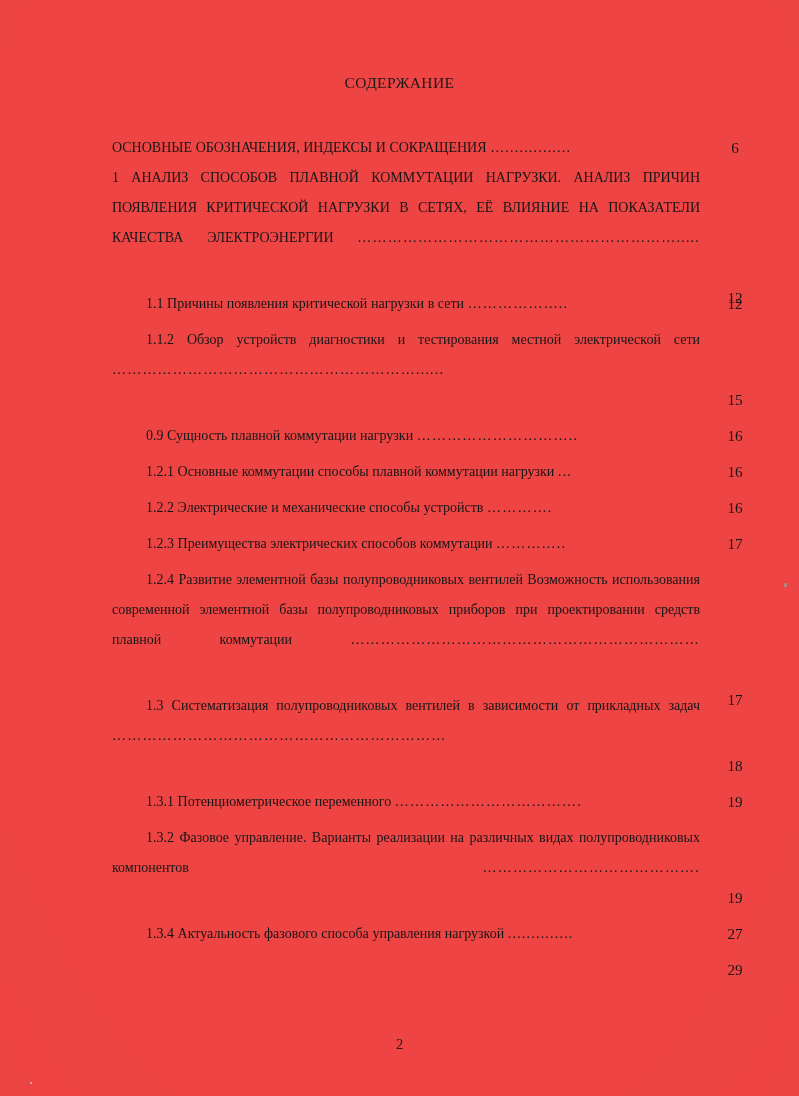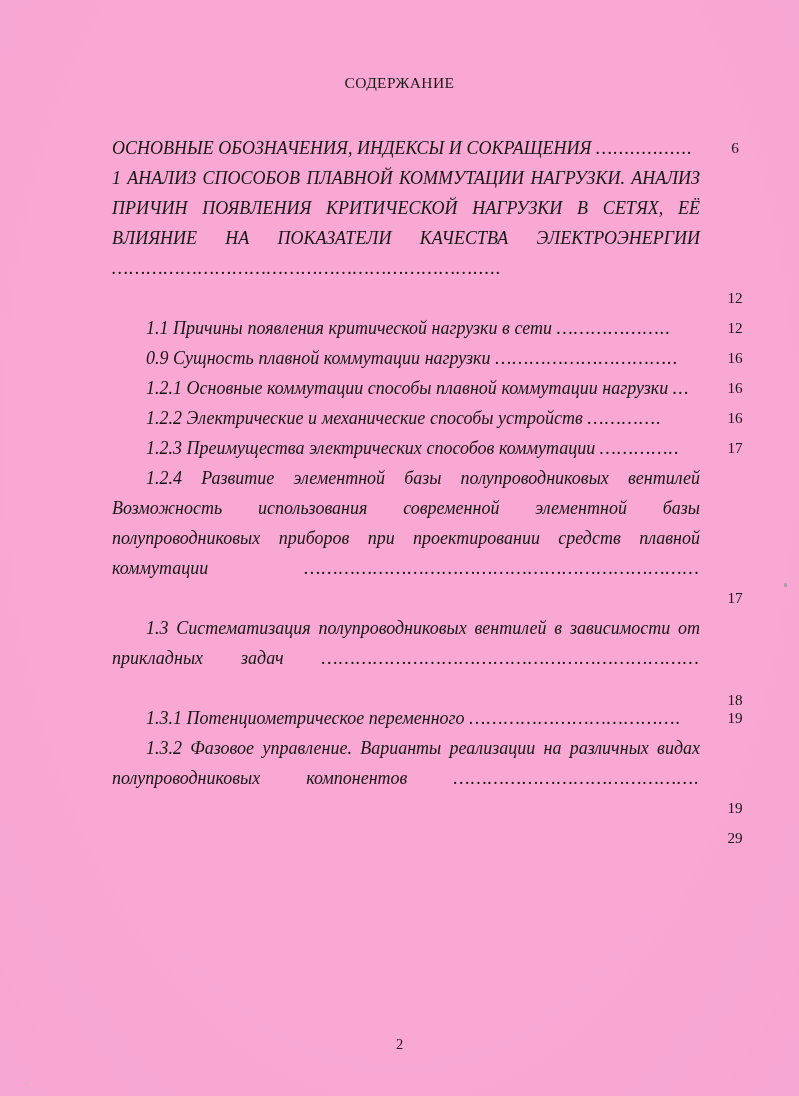--- a/index.html
+++ b/index.html
@@ -11,21 +11,21 @@
     height: 1096px;
     background: #ffffff;
     font-family: "Liberation Serif", "DejaVu Serif", serif;
     color: #111111;
     position: relative;
     overflow: hidden;
   }
   .page {
     position: absolute;
     inset: 0;
-    background: #f9a8d4;
+    background: #ef4444;
   }
 
   
   .scan-tint {
     position: absolute;
     inset: 0;
     background:
       radial-gradient(ellipse at 50% 40%, rgba(255,255,255,0) 60%, rgba(0,0,0,0.012) 100%);
     pointer-events: none;
   }
@@ -50,34 +50,34 @@
   }
 
   .toc-row {
     position: relative;
     width: 645px;
     min-height: 30px;
   }
 
   .entry {
     width: 588px;
-    font-size: 18px;
+    font-size: 14px;
     line-height: 30px;
     color: #161616;
     text-align: justify;
     text-justify: inter-word;
     hyphens: none;
     word-spacing: 0.1px;
-    font-style: italic;
   }
   .entry.lvl1 {
     text-indent: 0px;
   }
   .entry.lvl2 {
     text-indent: 34px;
+    margin-top: 6px;
   }
 
   
   .entry .filler {
     display: inline-block;
     width: 100%;
     height: 0;
   }
 
   .leader {
@@ -141,20 +141,24 @@
       </div>
       <div class="toc-row">
         <div class="entry lvl1"><span>1 АНАЛИЗ СПОСОБОВ ПЛАВНОЙ КОММУТАЦИИ НАГРУЗКИ. АНАЛИЗ ПРИЧИН ПОЯВЛЕНИЯ КРИТИЧЕСКОЙ НАГРУЗКИ В СЕТЯХ, ЕЁ ВЛИЯНИЕ НА ПОКАЗАТЕЛИ КАЧЕСТВА ЭЛЕКТРОЭНЕРГИИ</span> <span class="leader">……………………………………………………….....</span><span class="filler"></span></div>
         <div class="pageno" style="top: 120px;">12</div>
       </div>
       <div class="toc-row">
         <div class="entry lvl2"><span>1.1 Причины появления критической нагрузки в сети</span> <span class="leader">………………..</span></div>
         <div class="pageno" style="top: 0px;">12</div>
       </div>
       <div class="toc-row">
+        <div class="entry lvl2"><span>1.1.2 Обзор устройств диагностики и тестирования местной электрической сети</span> <span class="leader">……………………………………………………......</span><span class="filler"></span></div>
+        <div class="pageno" style="top: 60px;">15</div>
+      </div>
+      <div class="toc-row">
         <div class="entry lvl2"><span>0.9 Сущность плавной коммутации нагрузки</span> <span class="leader">…………………………..</span></div>
         <div class="pageno" style="top: 0px;">16</div>
       </div>
       <div class="toc-row">
         <div class="entry lvl2"><span>1.2.1 Основные коммутации способы плавной коммутации нагрузки</span> <span class="leader">...</span></div>
         <div class="pageno" style="top: 0px;">16</div>
       </div>
       <div class="toc-row">
         <div class="entry lvl2"><span>1.2.2 Электрические и механические способы устройств</span> <span class="leader">………….</span></div>
         <div class="pageno" style="top: 0px;">16</div>
@@ -162,29 +166,33 @@
       <div class="toc-row">
         <div class="entry lvl2"><span>1.2.3 Преимущества электрических способов коммутации</span> <span class="leader">…………..</span></div>
         <div class="pageno" style="top: 0px;">17</div>
       </div>
       <div class="toc-row">
         <div class="entry lvl2"><span>1.2.4 Развитие элементной базы полупроводниковых вентилей Возможность использования современной элементной базы полупроводниковых приборов при проектировании средств плавной коммутации</span> <span class="leader">……………………………………………………………</span><span class="filler"></span></div>
         <div class="pageno" style="top: 120px;">17</div>
       </div>
       <div class="toc-row">
         <div class="entry lvl2"><span>1.3 Систематизация полупроводниковых вентилей в зависимости от прикладных задач</span> <span class="leader">…………………………………………………………</span><span class="filler"></span></div>
-        <div class="pageno" style="top: 72px; font-family: Liberation Serif, serif;">18</div>
+        <div class="pageno" style="top: 60px; font-family: Liberation Serif, serif;">18</div>
       </div>
       <div class="toc-row">
         <div class="entry lvl2"><span>1.3.1 Потенциометрическое переменного</span> <span class="leader">……………………………….</span></div>
         <div class="pageno" style="top: 0px;">19</div>
       </div>
       <div class="toc-row">
         <div class="entry lvl2"><span>1.3.2 Фазовое управление. Варианты реализации на различных видах полупроводниковых компонентов</span> <span class="leader">…………………………………….</span><span class="filler"></span></div>
         <div class="pageno" style="top: 60px;">19</div>
+      </div>
+      <div class="toc-row">
+        <div class="entry lvl2"><span>1.3.4 Актуальность фазового способа управления нагрузкой</span> <span class="leader">..............</span></div>
+        <div class="pageno" style="top: 0px;">27</div>
       </div>
       <div class="toc-row">
         <div class="entry lvl2"></div>
         <div class="pageno" style="top: 0px;">29</div>
       </div>
     </div>
 
   <div class="folio">2</div>
 
   <div class="speck"></div>

